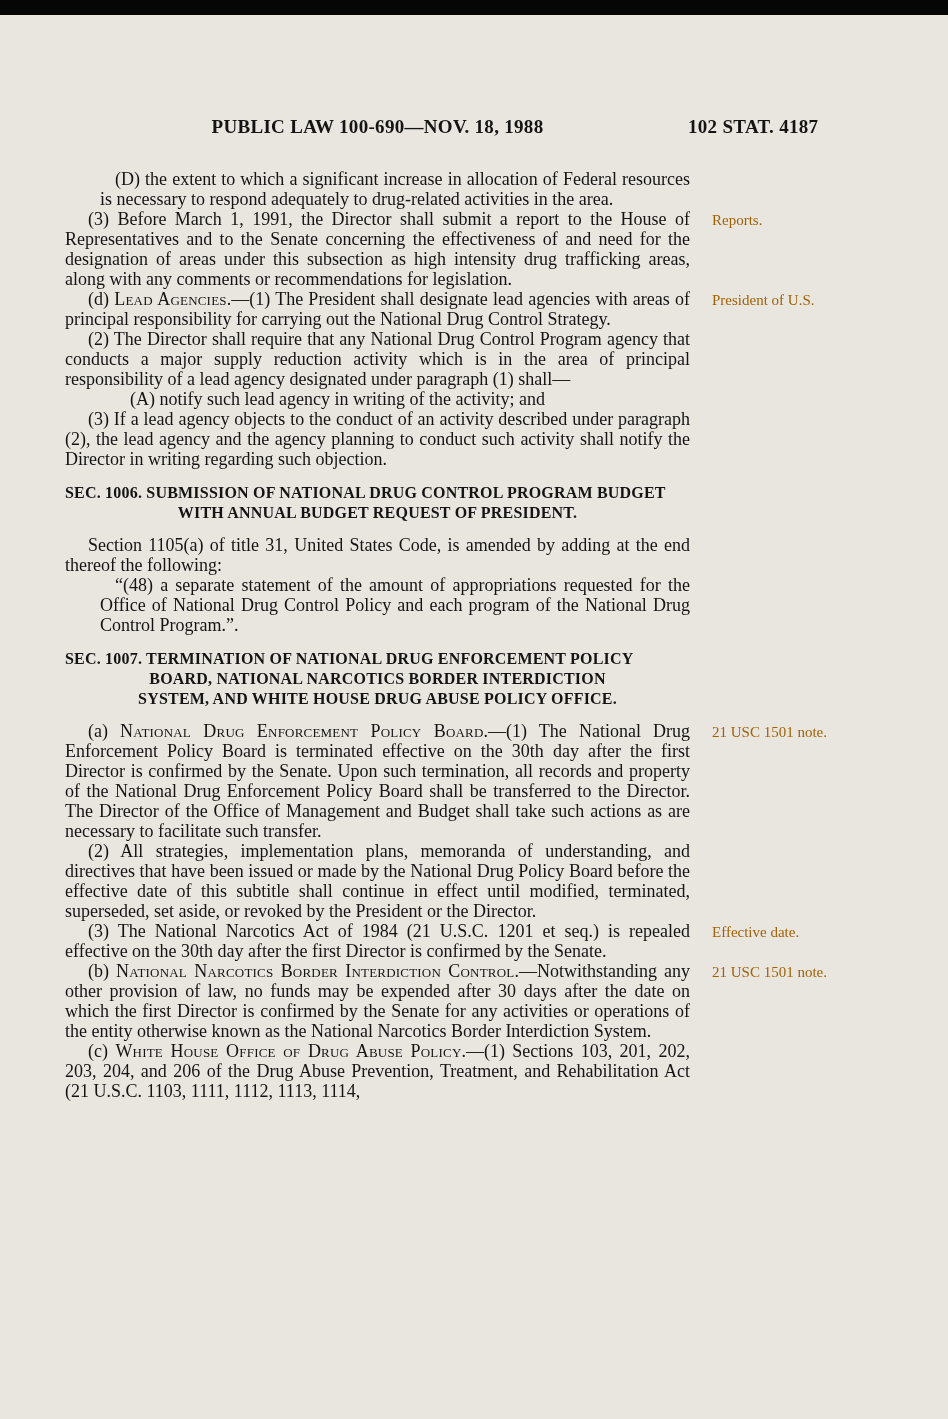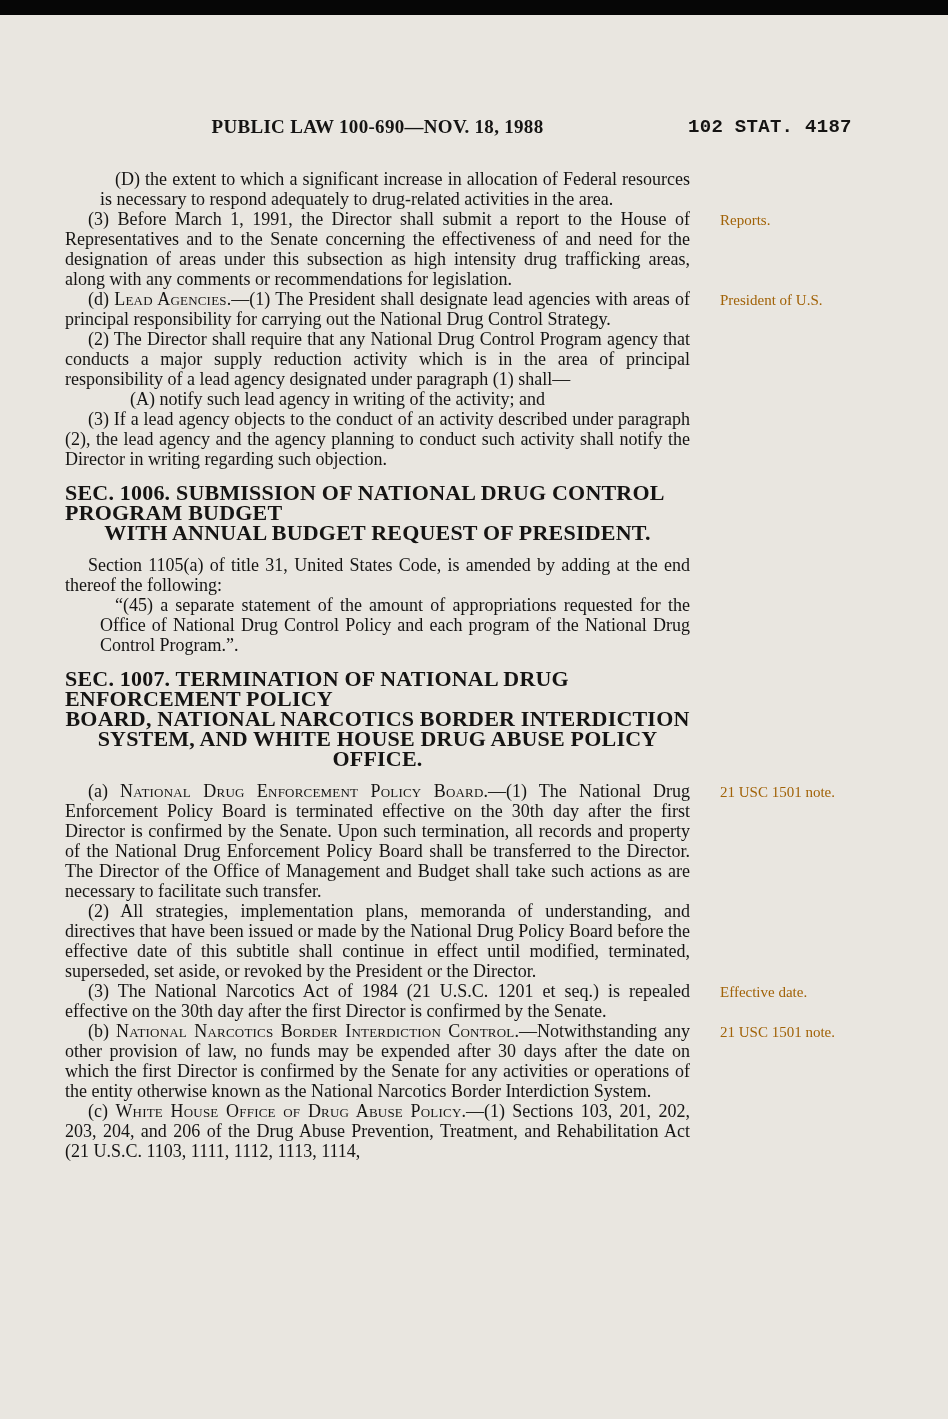--- a/index.html
+++ b/index.html
@@ -41,29 +41,28 @@
   .law-title {
     position: absolute;
     left: 65px;
     width: 625px;
     text-align: center;
   }
   .stat-no {
     position: absolute;
     left: 688px;
     white-space: nowrap;
-    font-family: Liberation Mono, monospace;
   }
   .text-body {
     margin-top: 29px;
   }
   .row {
     display: grid;
     grid-template-columns: 625px 1fr;
-    column-gap: 30px;
+    column-gap: 22px;
     margin-left: 65px;
     padding-right: 36px;
   }
   .para {
     margin: 0;
     font-size: 18px;
     line-height: 20px;
     text-align: justify;
     text-indent: 23px;
   }
@@ -81,21 +80,21 @@
     font-family: Liberation Serif, serif;
   }
   .note {
     font-size: 15px;
     line-height: 18px;
     padding-top: 2px;
     color: #a16207;
   }
   .sec-heading {
     font-weight: bold;
-    font-size: 22px;
+    font-size: 16px;
     margin: 14px 0 12px 0;
   }
   .hl {
     line-height: 20px;
     letter-spacing: 0.2px;
   }
   .hl.cont {
     text-align: center;
   }
 </style>
@@ -151,21 +150,21 @@
       </div>
       <aside class="note"></aside>
     </div>
 
     <div class="row">
       <p class="para">Section 1105(a) of title 31, United States Code, is amended by adding at the end thereof the following:</p>
       <aside class="note"></aside>
     </div>
 
     <div class="row">
-      <p class="para ind1">“(45) a separate statement of the amount of appropriations requested for the Office of National Drug Control Policy and each program of the National Drug Control Program.”.</p>
+      <p class="para ind1">“(48) a separate statement of the amount of appropriations requested for the Office of National Drug Control Policy and each program of the National Drug Control Program.”.</p>
       <aside class="note"></aside>
     </div>
 
     <div class="row">
       <div class="sec-heading">
         <div class="hl first">SEC. 1007. TERMINATION OF NATIONAL DRUG ENFORCEMENT POLICY</div>
         <div class="hl cont">BOARD, NATIONAL NARCOTICS BORDER INTERDICTION</div>
         <div class="hl cont">SYSTEM, AND WHITE HOUSE DRUG ABUSE POLICY OFFICE.</div>
       </div>
       <aside class="note"></aside>

